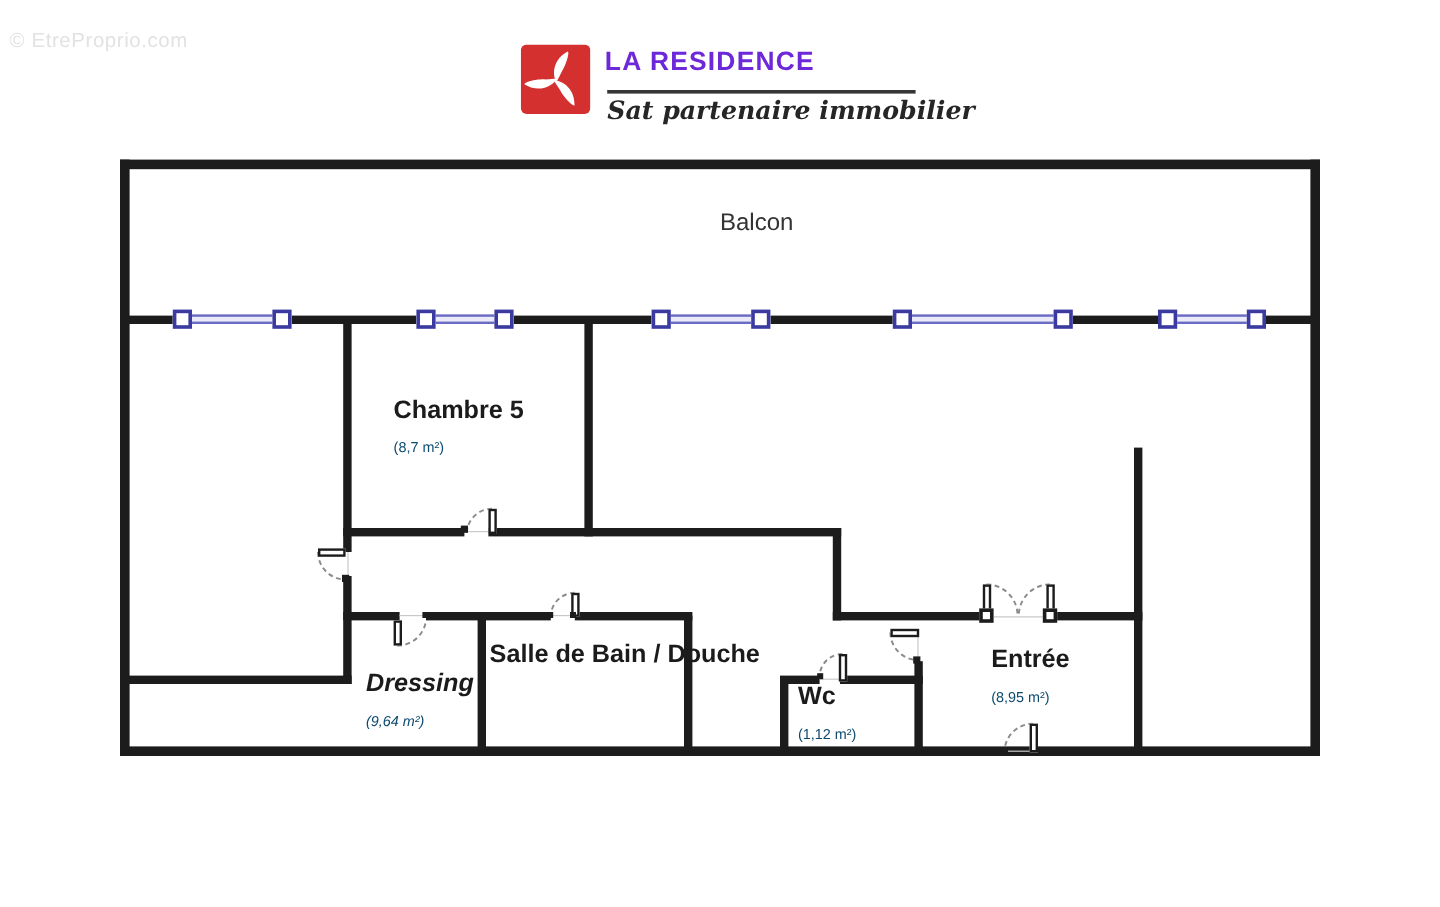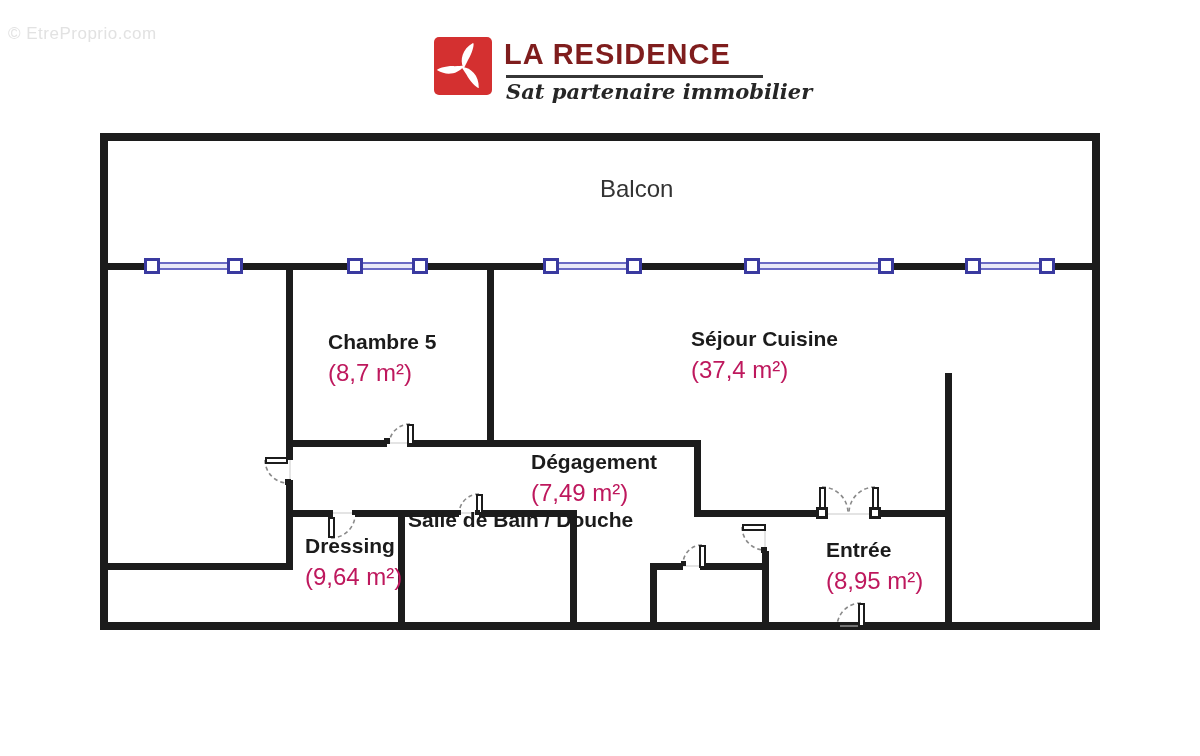--- a/index.html
+++ b/index.html
@@ -2,42 +2,42 @@
 <html><head>
 <meta charset="utf-8">
 <style>
   html,body{margin:0;padding:0;background:#fff;}
   .page{position:relative;width:1196px;height:756px;background:#fff;overflow:hidden;
         font-family:"Liberation Sans", sans-serif;}
   .watermark{position:absolute;left:8px;top:24px;font-size:17px;letter-spacing:.5px;
              color:#e2e2e2;}
   
   .logo-icon{position:absolute;left:434px;top:37px;width:58px;height:58px;}
-  .brand{position:absolute;left:504px;top:38px;font-size:29px;font-weight:bold;
-         letter-spacing:1px;color:#7f1d1d;white-space:nowrap;}
+  .brand{position:absolute;left:504px;top:38px;font-size:22px;font-weight:bold;
+         letter-spacing:1px;color:#6d28d9;white-space:nowrap;}
   .brand-rule{position:absolute;left:506px;top:75px;width:257px;height:3px;background:#363636;}
   .tagline{position:absolute;left:506px;top:79px;font-size:21px;font-style:italic;font-weight:600;
            font-family:"DejaVu Serif", serif;color:#262626;white-space:nowrap;}
   
   .plan{position:absolute;left:100px;top:133px;width:1000px;height:497px;}
   .w{position:absolute;background:#1c1c1c;}
   .wsq{position:absolute;width:16px;height:16px;top:-4px;background:#fff;
        border:3px solid #3a3aa0;box-sizing:border-box;}
   .wband{position:absolute;top:0px;height:8px;background:#eaeaf8;border-top:2px solid #6b6bc4;
          border-bottom:2px solid #6b6bc4;box-sizing:border-box;}
   .window{position:absolute;height:14px;}
   .leaf{position:absolute;background:#fff;border:2px solid #1c1c1c;box-sizing:border-box;}
   .hinge{position:absolute;width:12px;height:12px;background:#fff;border:3px solid #1c1c1c;
          box-sizing:border-box;}
   .dot{position:absolute;background:#1c1c1c;}
   .arcs{position:absolute;left:0;top:0;pointer-events:none;}
   .room-label{position:absolute;white-space:nowrap;}
   .room-name{font-size:21px;font-weight:bold;color:#1b1b1b;line-height:22px;}
-  .room-area{font-size:24px;color:#be185d;line-height:20px;margin-top:10px;}
-  .balcon-label{position:absolute;font-size:24px;color:#333;white-space:nowrap;}
+  .room-area{font-size:12px;color:#0c4a6e;line-height:20px;margin-top:10px;}
+  .balcon-label{position:absolute;font-size:20px;color:#333;white-space:nowrap;}
 </style>
 </head>
 <body>
 
 <div class="page">
 
   <div class="watermark">© EtreProprio.com</div>
 
   <div>
     <div class="logo-icon">
@@ -162,39 +162,35 @@
     <div class="dot" style="left:734px;top:491px;width:6px;height:6px;"></div>
 
     <div class="balcon-label" style="left:500px;top:42px;">Balcon</div>
 
     <div class="room-label" style="left:228px;top:198px;">
       <div class="room-name">Chambre 5</div>
       <div class="room-area">(8,7 m²)</div>
     </div>
 
 
-    <div class="room-label" style="left:591px;top:195px;">
-      <div class="room-name">Séjour Cuisine</div>
-      <div class="room-area">(37,4 m²)</div>
-    </div>
 
-    <div class="room-label" style="left:431px;top:318px;">
-      <div class="room-name">Dégagement</div>
-      <div class="room-area">(7,49 m²)</div>
-    </div>
 
-    <div class="room-label" style="left:308px;top:376px;">
+    <div class="room-label" style="left:308px;top:402px;">
       <div class="room-name">Salle de Bain / Douche</div>
     </div>
 
-    <div class="room-label" style="left:205px;top:402px;">
+    <div class="room-label" style="left:205px;top:426px;font-style:italic;">
       <div class="room-name">Dressing</div>
       <div class="room-area">(9,64 m²)</div>
     </div>
 
+    <div class="room-label" style="left:565px;top:437px;">
+      <div class="room-name">Wc</div>
+      <div class="room-area">(1,12 m²)</div>
+    </div>
 
     <div class="room-label" style="left:726px;top:406px;">
       <div class="room-name">Entrée</div>
       <div class="room-area">(8,95 m²)</div>
     </div>
 
   </div>
 </div>
 
 </body></html>

